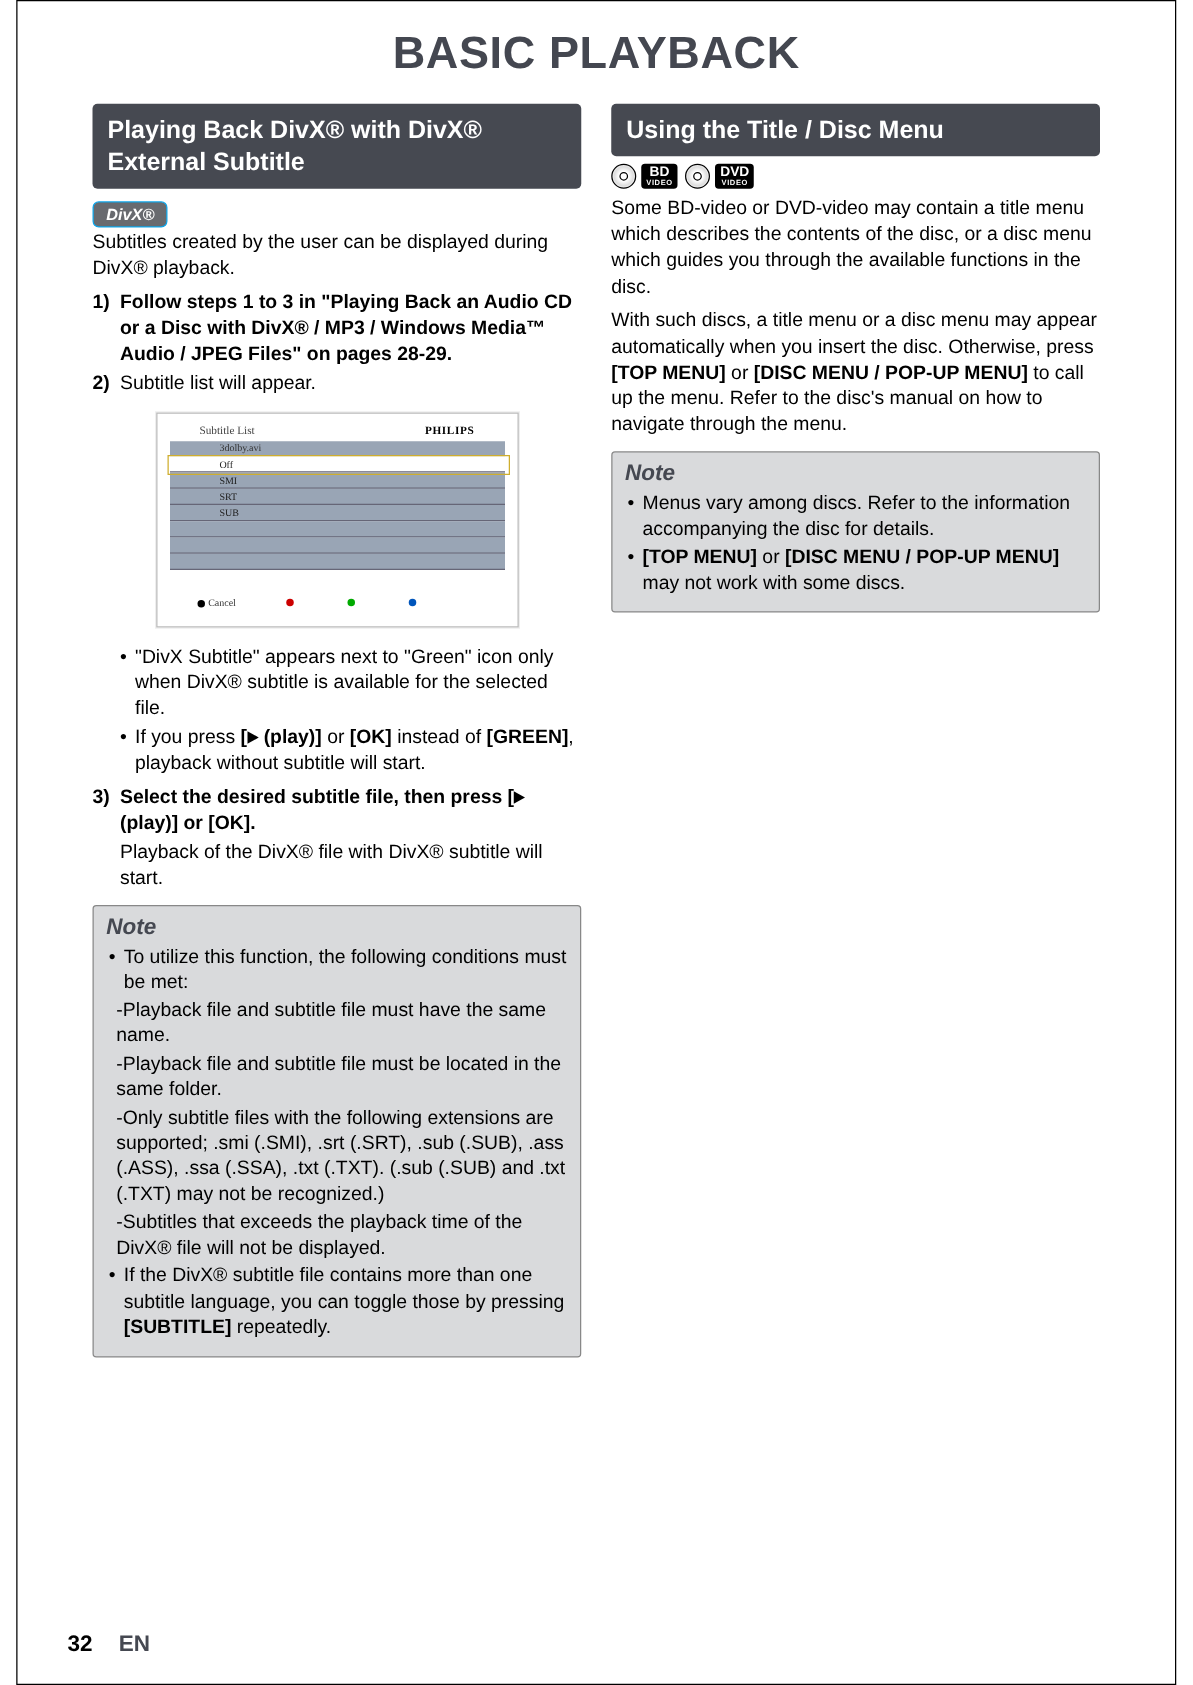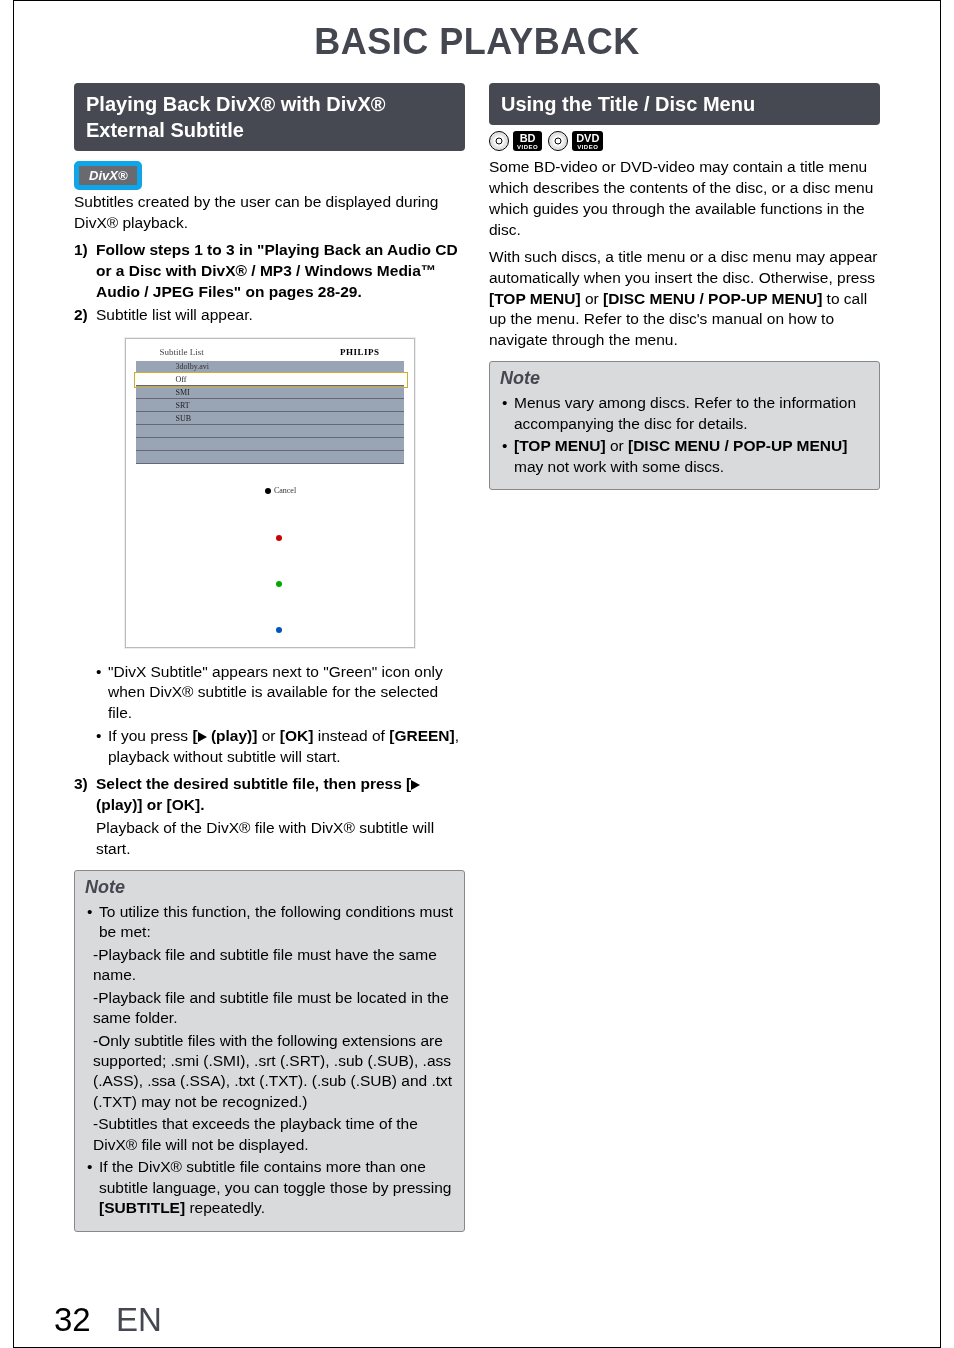--- a/index.html
+++ b/index.html
@@ -42,21 +42,21 @@
     font-weight: bold;
     font-size: 20px;
     padding: 8px 12px;
     border-radius: 4px;
     line-height: 1.3;
     margin-bottom: 6px;
   }
   .divx-badge {
     display: inline-block;
     background: #686a6f;
-    border: 5px solid #0ea5e9;
+    border: 1px solid #0ea5e9;
     border-radius: 5px;
     color: #fff;
     font-weight: bold;
     font-style: italic;
     font-size: 13px;
     padding: 2px 10px;
     margin: 4px 0 2px 0;
   }
   .media-badges {
     display: flex;
@@ -248,31 +248,30 @@
     pointer-events: none;
   }
   .opt-row.blank { background:#99a5b5; }
   .subtitle-footer {
     display: flex;
     gap: 40px;
     padding: 10px 0 0 22px;
     font-size: 8px;
     align-items: center;
     color: #333;
-    flex-direction: column;
   }
   .dot { width:6px; height:6px; border-radius:50%; display:inline-block; margin-right:3px; vertical-align:middle;}
   .dot.black{ background:#000;} .dot.red{background:#c00;} .dot.green{background:#0a0;} .dot.blue{background:#05b;}
 
   .page-footer {
     position: absolute;
-    bottom: 8px;
+    bottom: 21px;
     left: 40px;
-    font-weight: normal;
-    font-size: 33px;
+    font-weight: bold;
+    font-size: 18px;
   }
   .page-footer .lang {
     color: #454851;
     margin-left: 16px;
   }
   .play-glyph{
     display:inline-block;
     width:0;height:0;
     border-left:9px solid #000;
     border-top:5.5px solid transparent;

